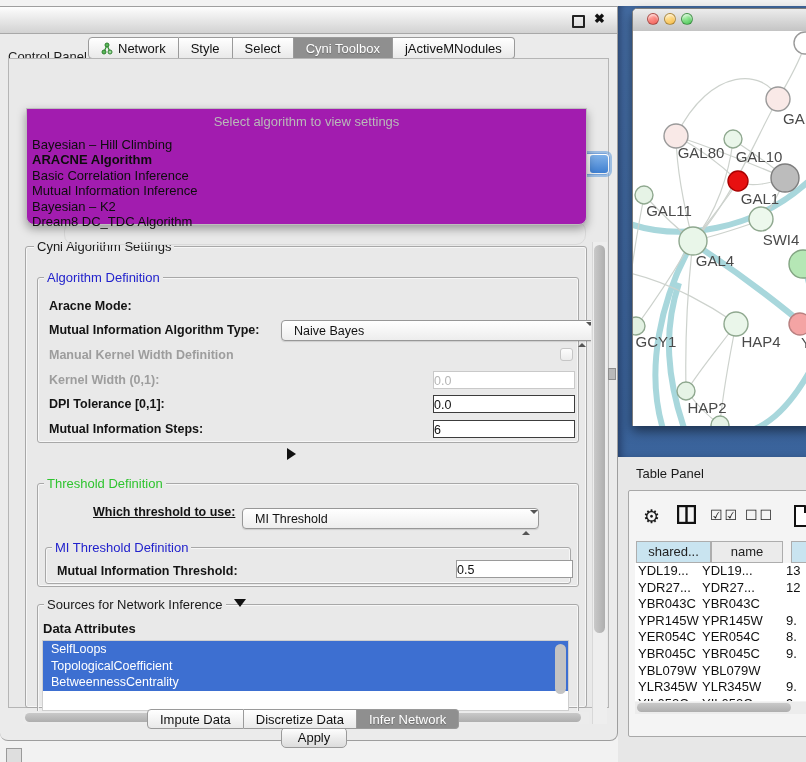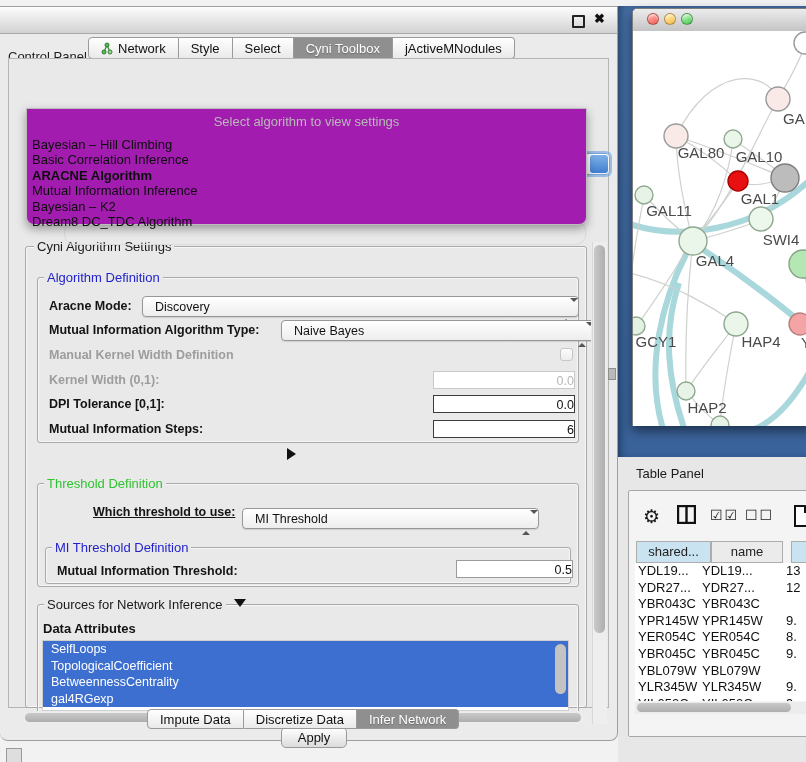--- a/index.html
+++ b/index.html
@@ -57,21 +57,21 @@
   .flabel.disabled{color:#9d9d9d;}
   .combo{position:absolute;height:21px;border:1px solid #979797;border-radius:4px;
     background:linear-gradient(#ffffff,#ededed);box-shadow:0 1px 1px rgba(0,0,0,.12);box-sizing:border-box;}
   .combo .ctext{position:absolute;left:12px;top:3px;font-size:12.5px;color:#111;}
   .spin{position:absolute;right:8px;top:5px;width:8px;}
   .spin .up{width:0;height:0;border-left:4px solid transparent;border-right:4px solid transparent;
     border-bottom:4px solid #555;}
   .spin .dn{width:0;height:0;margin-top:2px;border-left:4px solid transparent;
     border-right:4px solid transparent;border-top:4px solid #555;}
   .tfield{position:absolute;height:18px;background:#fff;border:1px solid #c9c9c9;
-    font-size:12.5px;color:#111;text-align:right;padding-right:0;line-height:19px;box-sizing:border-box;}
+    font-size:12.5px;color:#111;text-align:left;padding-right:0;line-height:19px;box-sizing:border-box;}
   .tfield.dark{border:1px solid #3c3c3c;}
   .tfield.disabled{color:#b6b6b6;}
   #kernel-checkbox{position:absolute;width:13px;height:13px;border:1px solid #c6c6c6;border-radius:3px;
     background:linear-gradient(#fdfdfd,#ececec);box-sizing:border-box;}
   .tri-right{display:inline-block;width:0;height:0;border-top:6px solid transparent;
     border-bottom:6px solid transparent;border-left:9px solid #111;}
   .tri-down{display:inline-block;width:0;height:0;border-left:6px solid transparent;
     border-right:6px solid transparent;border-top:8px solid #111;}
 
   
@@ -157,42 +157,38 @@
   <div class="abs" id="cp-content">
     <div class="abs" id="bg-combo">
       <span class="spin-btn"></span>
     </div>
     <div class="abs" id="ghost-combo"></div>
 
     <div class="abs" id="popup">
       <div class="abs" id="popup-prompt">Select algorithm to view settings</div>
       <div class="abs" id="popup-list">
           <div class="popup-item">Bayesian – Hill Climbing</div>
+          <div class="popup-item bold">ARACNE Algorithm</div>
           <div class="popup-item">Basic Correlation Inference</div>
-          <div class="popup-item bold">ARACNE Algorithm</div>
           <div class="popup-item">Mutual Information Inference</div>
           <div class="popup-item">Bayesian – K2</div>
           <div class="popup-item">Dream8 DC_TDC Algorithm</div>
         </div>
     </div>
 
     <div class="abs" id="settings-view">
       <div class="groupbox" style="left:4px;top:7px;width:562px;height:462px;">
         <span class="gtitle" style="left:8px;top:-8px;color:#1a1a1a;">Cyni Algorithm Settings</span>
       </div>
 
       <div class="groupbox" style="left:16px;top:38px;width:542px;height:166px;">
         <span class="gtitle" style="left:6px;top:-8px;color:#2222cc;">Algorithm Definition</span>
       </div>
 
       <span class="flabel" style="left:28px;top:60px;">Aracne Mode:</span>
-      <div class="combo" style="left:121px;top:57px;width:437px;">
-        <span class="ctext">Discovery</span>
-        <span class="spin"><span class="up"></span><span class="dn"></span></span>
-      </div>
 
       <span class="flabel" style="left:28px;top:84px;">Mutual Information Algorithm Type:</span>
       <div class="combo" style="left:260px;top:81px;width:314px;padding-left:40px;">
         <span class="ctext">Naive Bayes</span>
         <span class="spin"><span class="up"></span><span class="dn"></span></span>
       </div>
 
       <span class="flabel disabled" style="left:28px;top:109px;">Manual Kernel Width Definition</span>
       <span id="kernel-checkbox" style="left:539px;top:109px;"></span>
 
@@ -224,21 +220,20 @@
 
       <div class="groupbox" style="left:16px;top:365px;width:542px;height:110px;">
         <span class="gtitle" style="left:6px;top:-8px;color:#1a1a1a;">Sources for Network Inference</span>
         <span class="abs tri-down" style="left:196px;top:-6px;"></span>
       </div>
       <span class="flabel" style="left:22px;top:382px;font-size:13px;">Data Attributes</span>
       <div id="attr-list" style="left:21px;top:401px;width:527px;height:71px;">
           <div class="attr-item" style="background: rgb(61, 111, 209);">SelfLoops</div>
           <div class="attr-item" style="background: rgb(61, 111, 209);">TopologicalCoefficient</div>
           <div class="attr-item" style="background: rgb(61, 111, 209);">BetweennessCentrality</div>
-          <div class="attr-item" style="background: rgb(61, 111, 209);">gal4RGexp</div>
         </div>
       <span id="attr-scroll" style="left:534px;top:405px;height:50px;"></span>
     </div>
 
     <div class="abs sbtrack-v" style="left:583px;top:183px;width:14px;height:482px;">
       <span class="sbthumb" style="left:1px;top:3px;width:11px;height:388px;"></span>
     </div>
     <div class="abs sbtrack-h" style="left:14px;top:653px;width:566px;height:12px;">
       <span class="sbthumb-h" style="left:2px;top:1px;width:556px;"></span>
     </div>

